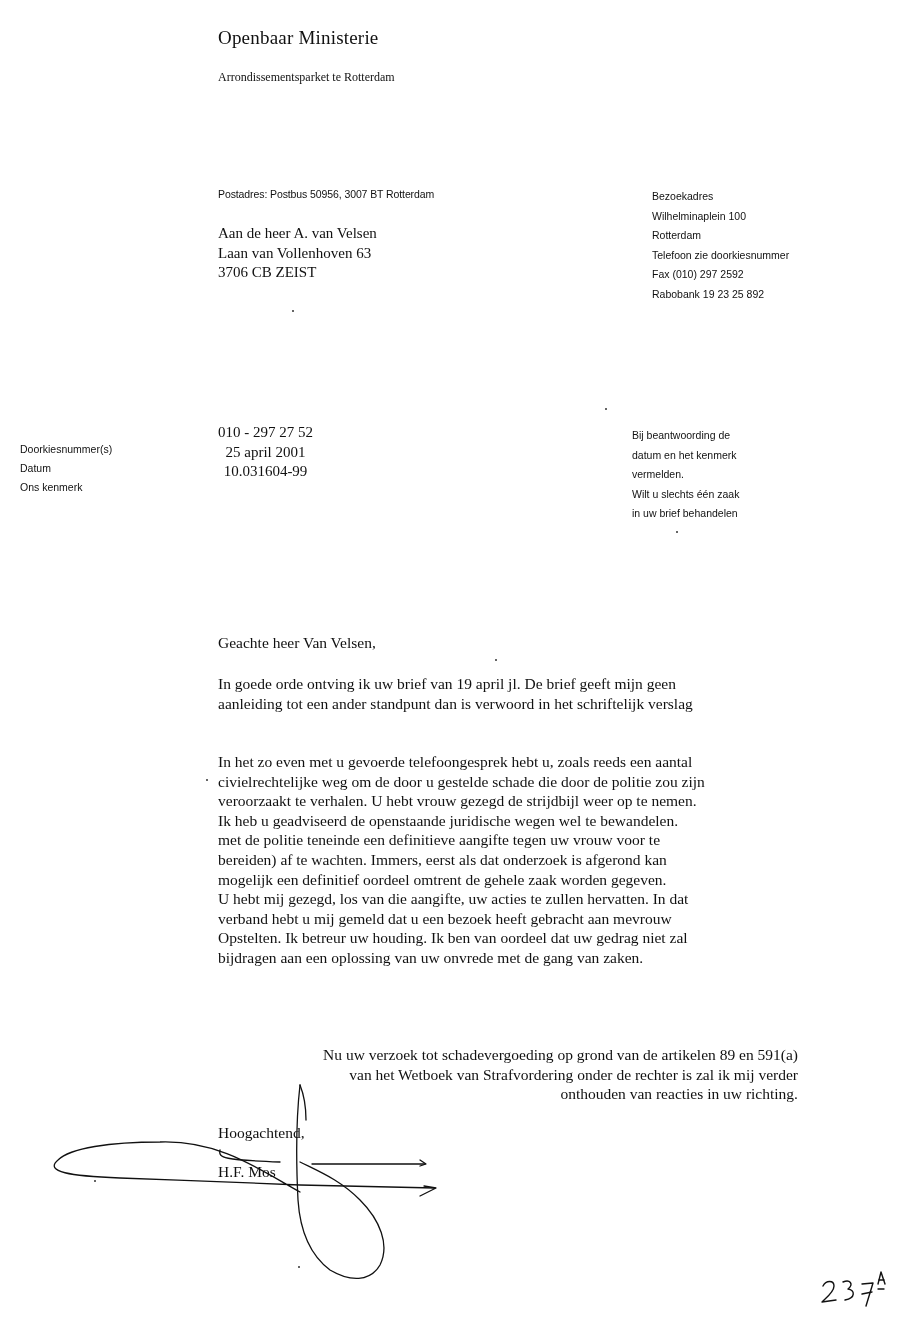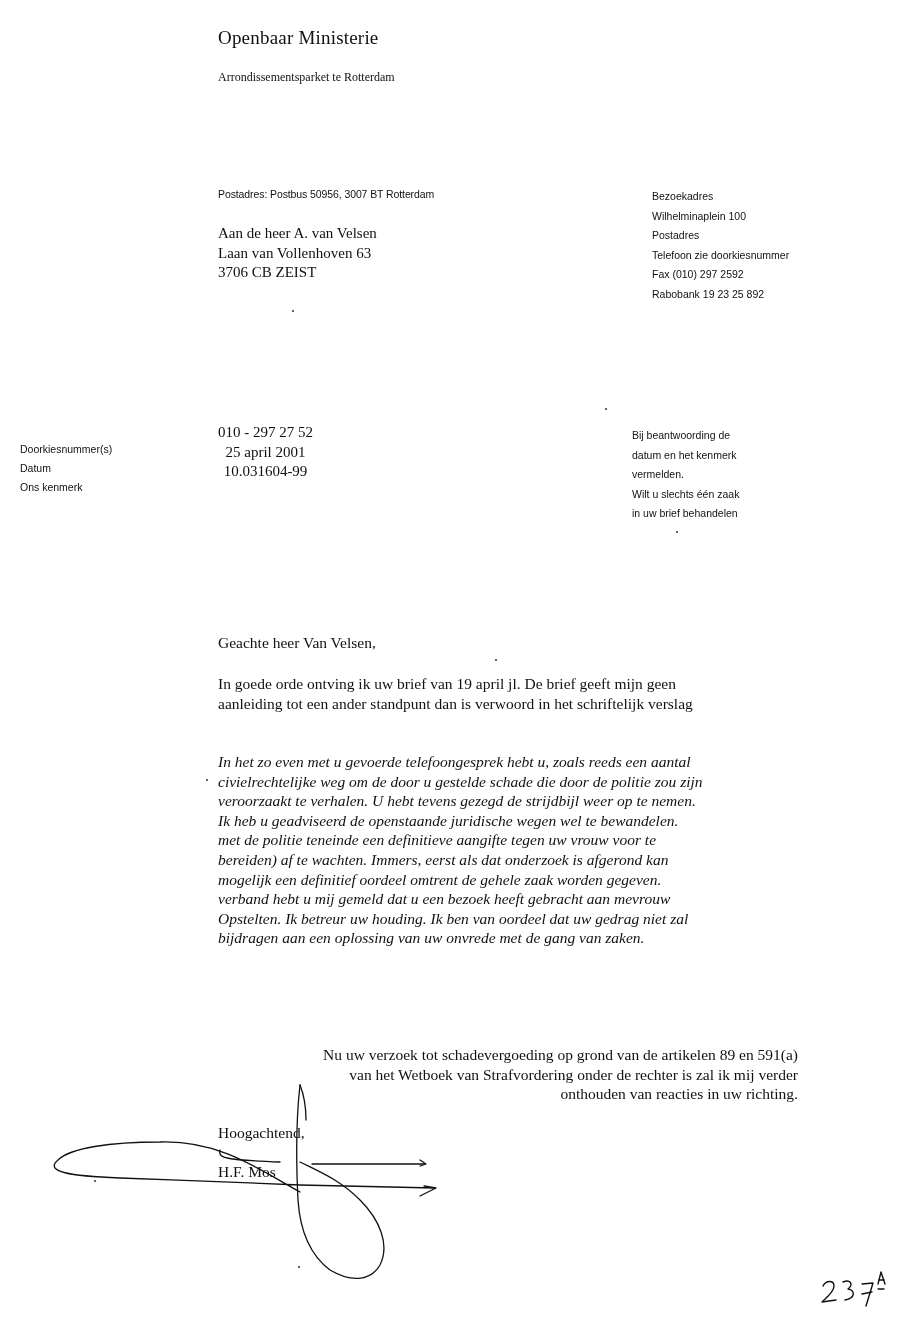--- a/index.html
+++ b/index.html
@@ -87,21 +87,21 @@
       font-size: 15.5px;
     }
     .body {
       left: 218px;
       width: 580px;
       font-size: 15.5px;
       line-height: 19.6px;
     }
     .body div { white-space: nowrap; }
     .p1 { top: 674px; }
-    .p2 { top: 752px; font-style: italic; }
+    .p2 { top: 752px; }
     .p3 { top: 1045px; text-align: right; }
 
     .closing {
       left: 218px; top: 1124px;
       font-size: 15.5px;
     }
     .signer {
       left: 218px; top: 1163px;
       font-size: 15.5px;
     }
@@ -137,21 +137,21 @@
 
 <div class="abs serif recipient">
   <div>Aan de heer A. van Velsen</div>
   <div>Laan van Vollenhoven 63</div>
   <div>3706 CB  ZEIST</div>
 </div>
 
 <div class="abs sans visit">
   <div>Bezoekadres</div>
   <div>Wilhelminaplein 100</div>
-  <div>Postadres</div>
+  <div>Rotterdam</div>
   <div>Telefoon zie doorkiesnummer</div>
   <div>Fax (010) 297 2592</div>
   <div>Rabobank 19 23 25 892</div>
 </div>
 
 <div class="abs sans ref-labels">
   <div>Doorkiesnummer(s)</div>
   <div>Datum</div>
   <div>Ons kenmerk</div>
 </div>
@@ -173,25 +173,26 @@
 <div class="abs serif salutation">Geachte heer Van Velsen,</div>
 
 <div class="abs serif body p1">
   <div>In goede orde ontving ik uw brief van 19 april jl. De brief geeft mijn geen</div>
   <div>aanleiding tot een ander standpunt dan is verwoord in het schriftelijk verslag</div>
 </div>
 
 <div class="abs serif body p2">
   <div>In het zo even met u gevoerde telefoongesprek hebt u, zoals reeds een aantal</div>
   <div>civielrechtelijke weg om de door u gestelde schade die door de politie zou zijn</div>
-  <div>veroorzaakt te verhalen. U hebt tevens gezegd de strijdbijl weer op te nemen.</div>
+  <div>veroorzaakt te verhalen. U hebt vrouw gezegd de strijdbijl weer op te nemen.</div>
   <div>Ik heb u geadviseerd de openstaande juridische wegen wel te bewandelen.</div>
   <div>met de politie teneinde een definitieve aangifte tegen uw vrouw voor te</div>
   <div>bereiden) af te wachten. Immers, eerst als dat onderzoek is afgerond kan</div>
   <div>mogelijk een definitief oordeel omtrent de gehele zaak worden gegeven.</div>
+  <div>U hebt mij gezegd, los van die aangifte, uw acties te zullen hervatten. In dat</div>
   <div>verband hebt u mij gemeld dat u een bezoek heeft gebracht aan mevrouw</div>
   <div>Opstelten. Ik betreur uw houding. Ik ben van oordeel dat uw gedrag niet zal</div>
   <div>bijdragen aan een oplossing van uw onvrede met de gang van zaken.</div>
 </div>
 
 <div class="abs serif body p3">
   <div>Nu uw verzoek tot schadevergoeding op grond van de artikelen 89 en 591(a)</div>
   <div>van het Wetboek van Strafvordering onder de rechter is zal ik mij verder</div>
   <div>onthouden van reacties in uw richting.</div>
 </div>

